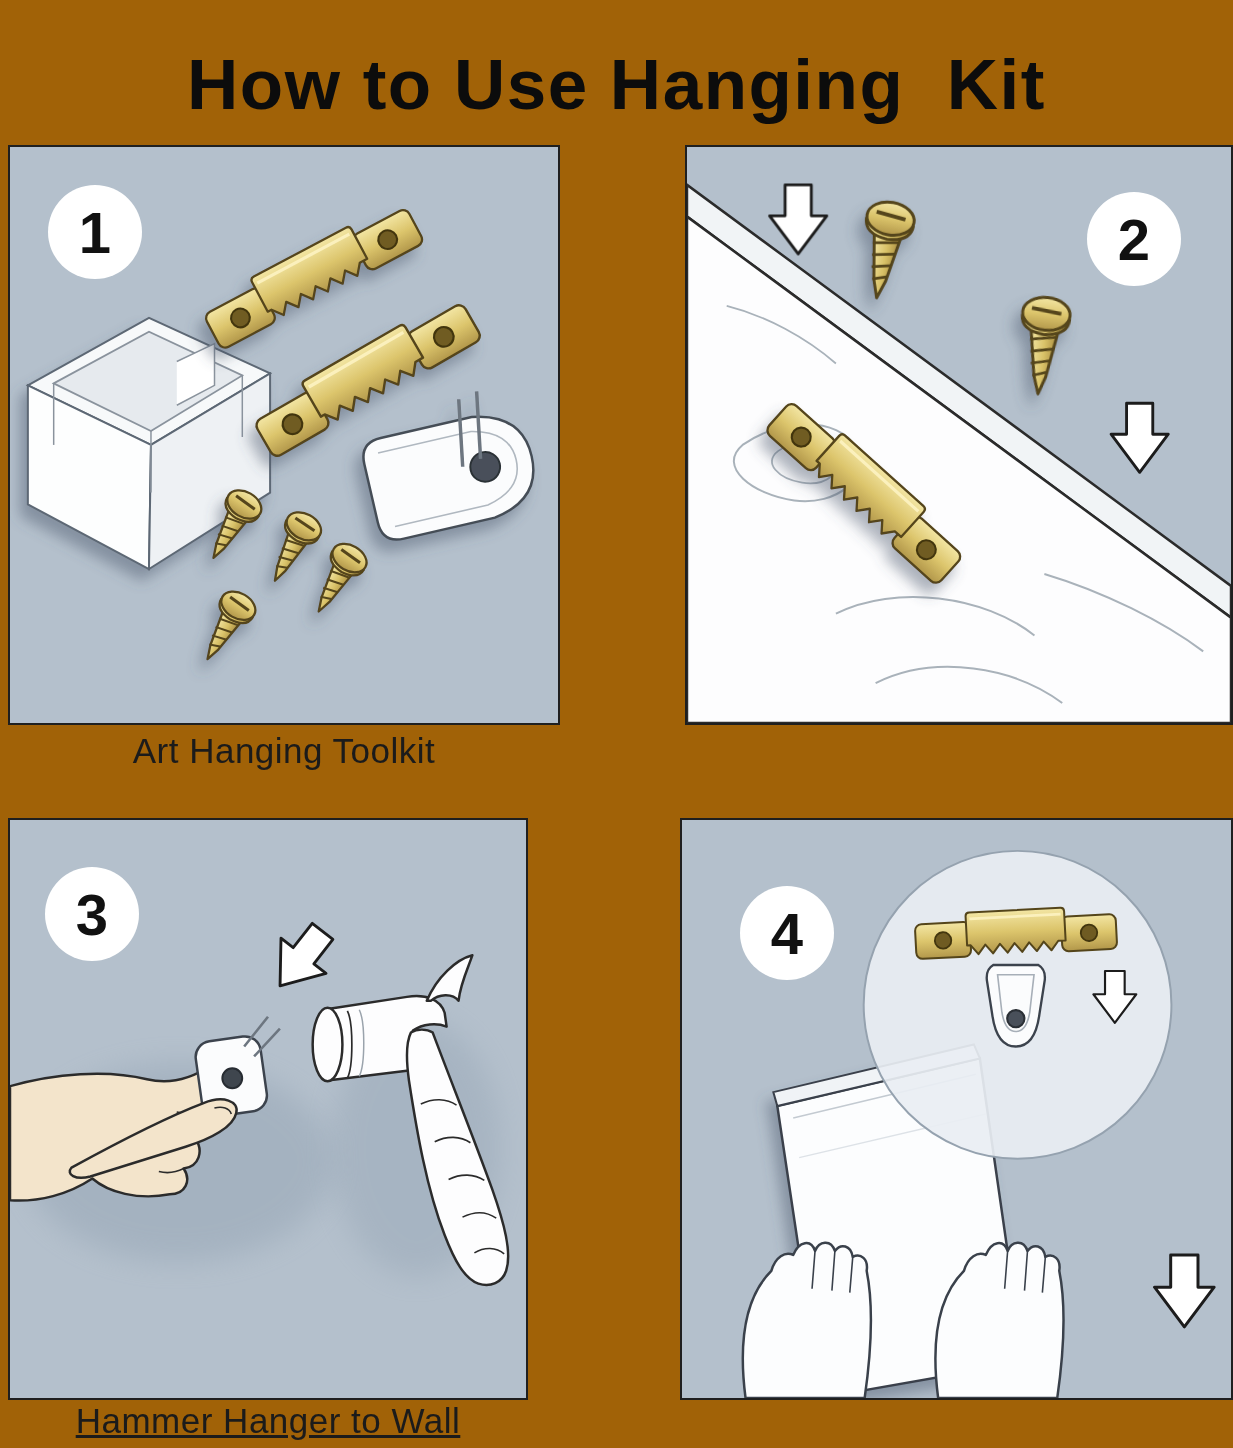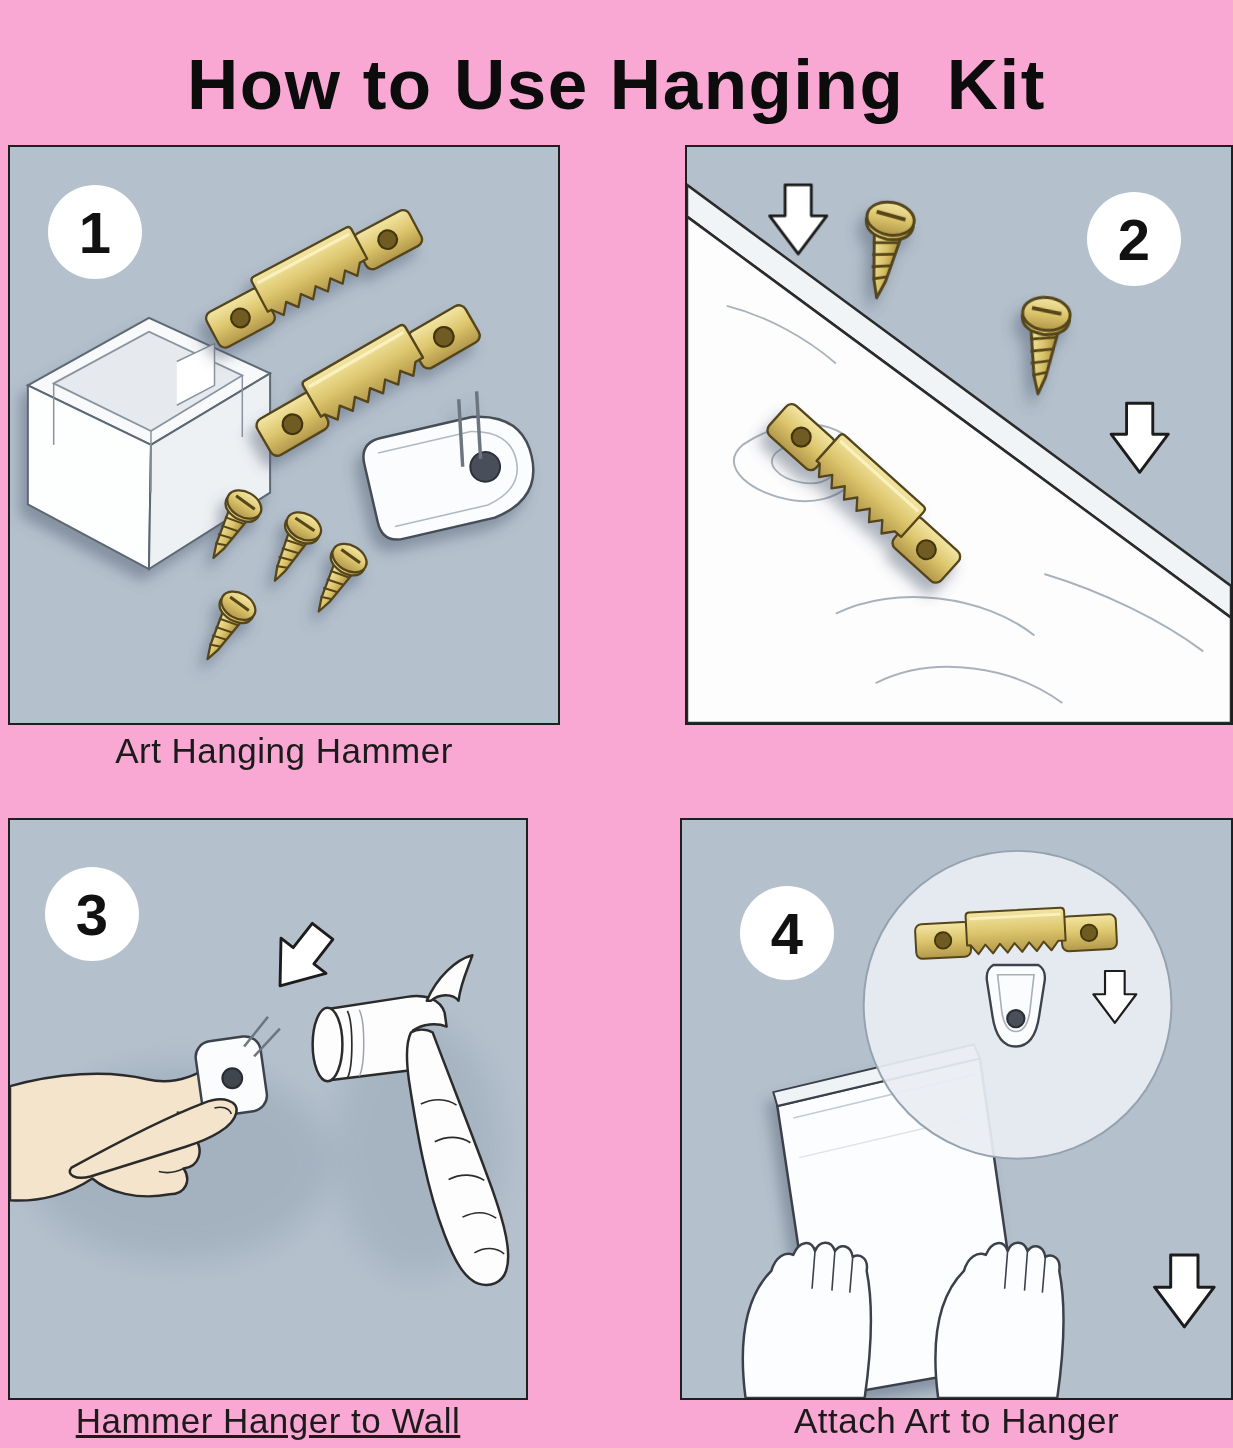--- a/index.html
+++ b/index.html
@@ -1,17 +1,17 @@
 <!DOCTYPE html>
 <html><head>
 <meta charset="utf-8">
 <style>
   html,body{margin:0;padding:0;background:#ffffff;}
   body{width:1233px;height:1448px;position:relative;font-family:"Liberation Sans",sans-serif;}
-  .stage{position:absolute;left:0;top:0;width:1233px;height:1448px;background:#f9a8d4;overflow:hidden;}
+  .stage{position:absolute;left:0;top:0;width:1233px;height:1448px;background:#a16207;overflow:hidden;}
   .title{
     position:absolute;top:-4px;left:0;width:100%;text-align:center;
     font-size:71px;font-weight:600;color:#0c0c0c;letter-spacing:1.5px;white-space:pre;
   }
   .panel{position:absolute;background:#b4c0cc;border:2px solid #1f1f1f;box-sizing:border-box;}
   #panel1{left:8px;top:145px;width:552px;height:580px;}
   #panel2{left:685px;top:145px;width:548px;height:580px;}
   #panel3{left:8px;top:818px;width:520px;height:582px;}
   #panel4{left:680px;top:818px;width:553px;height:582px;}
   .art{position:absolute;left:0;top:0;width:100%;height:100%;display:block;}
@@ -216,17 +216,16 @@
       </g>
       <g>
         <path d="M258,582 C250,520 260,478 284,454 C288,440 298,434 306,438 C312,424 324,422 328,434 C332,424 344,422 348,434 C354,426 364,428 366,440 C374,436 382,442 380,454 C388,494 384,540 378,582 Z" fill="#fcfdfe" stroke="#3a414b" stroke-width="2.5" stroke-linejoin="round"></path>
         <path d="M328,434 L325,472 M348,434 L345,474 M366,440 L363,476" stroke="#3a414b" stroke-width="1.6" fill="none"></path>
       </g>
       <use href="#arrowDown" transform="translate(506,438) scale(1.25)"></use>
     </svg>
     <div class="badge" id="badge4">4</div>
   </div>
 
-  <div class="caption" id="cap1">Art Hanging Hammer</div>
+  <div class="caption" id="cap1">Art Hanging Toolkit</div>
   <div class="caption" id="cap3">Hammer Hanger to Wall</div>
-  <div class="caption" id="cap4">Attach Art to Hanger</div>
 
 </div>
 
 </body></html>

